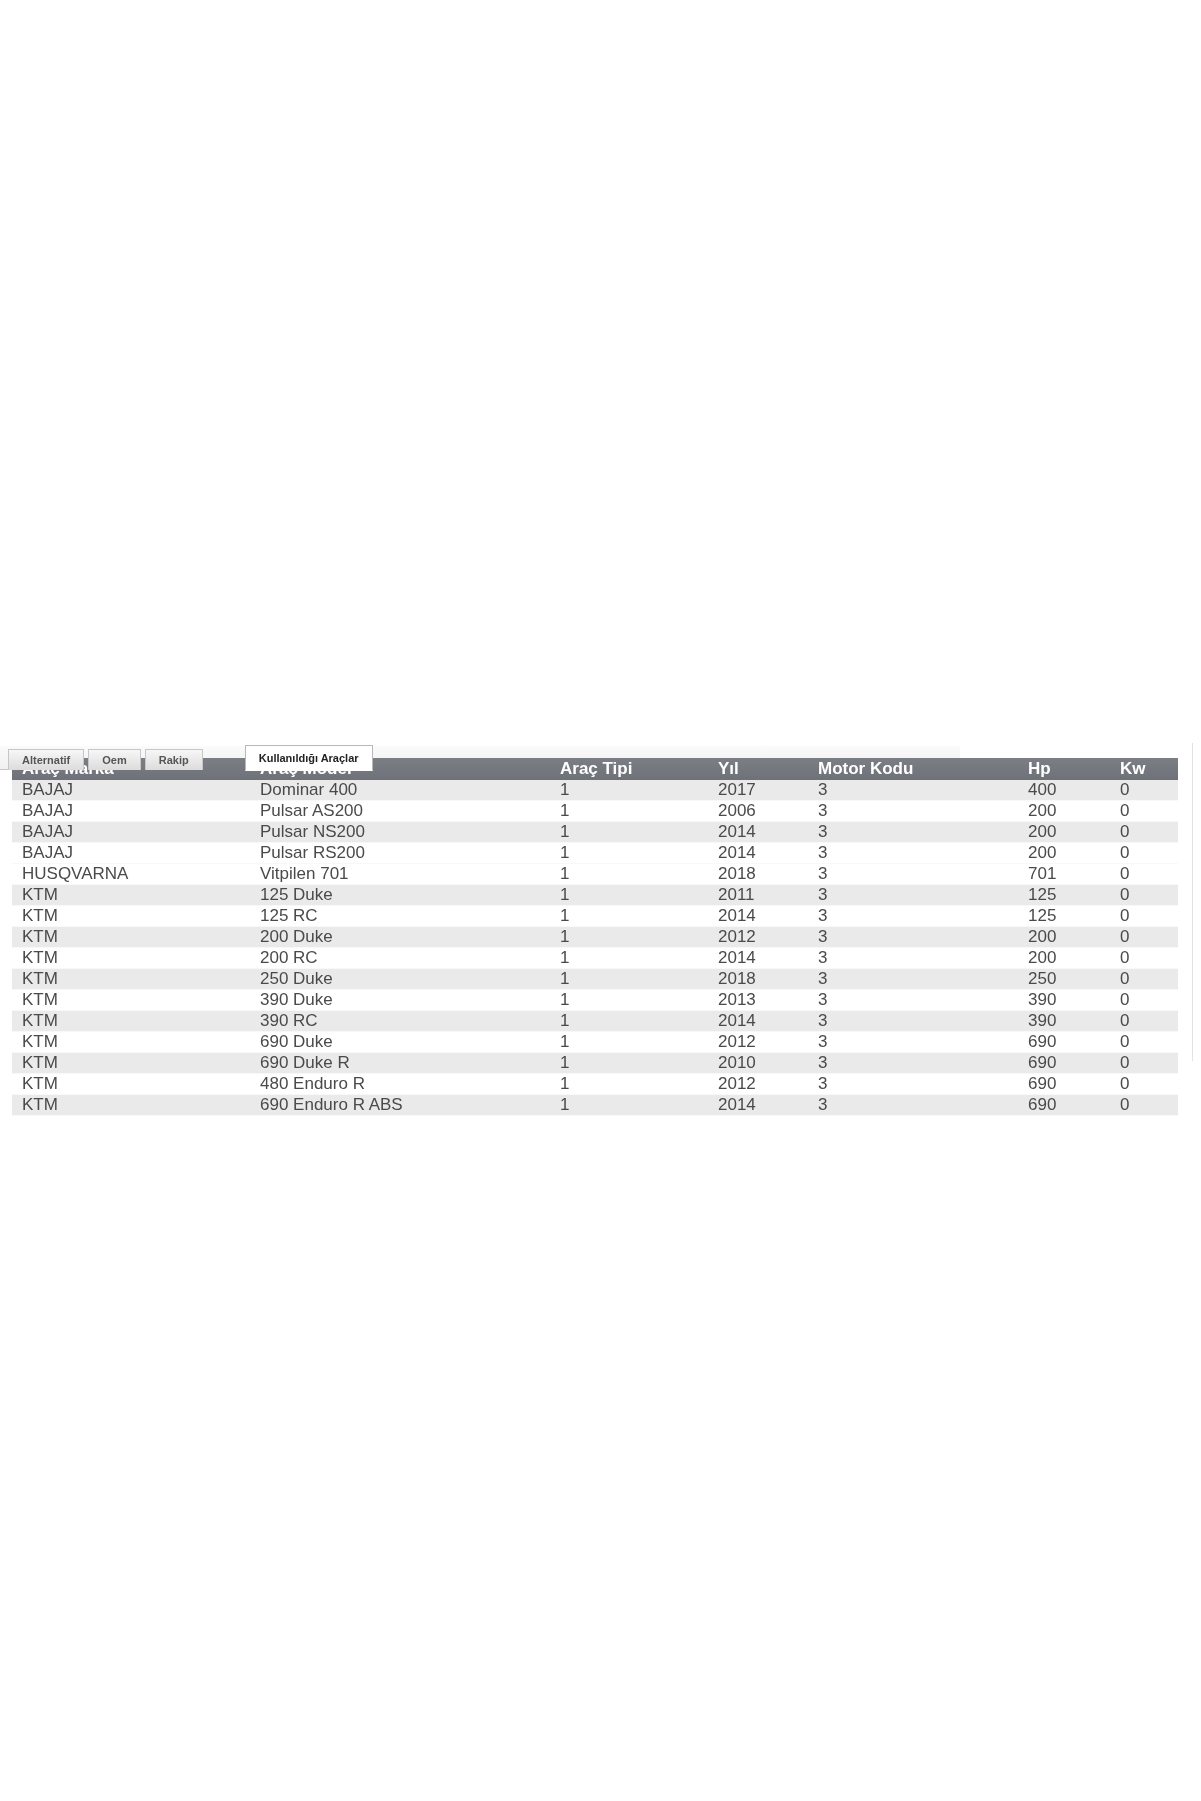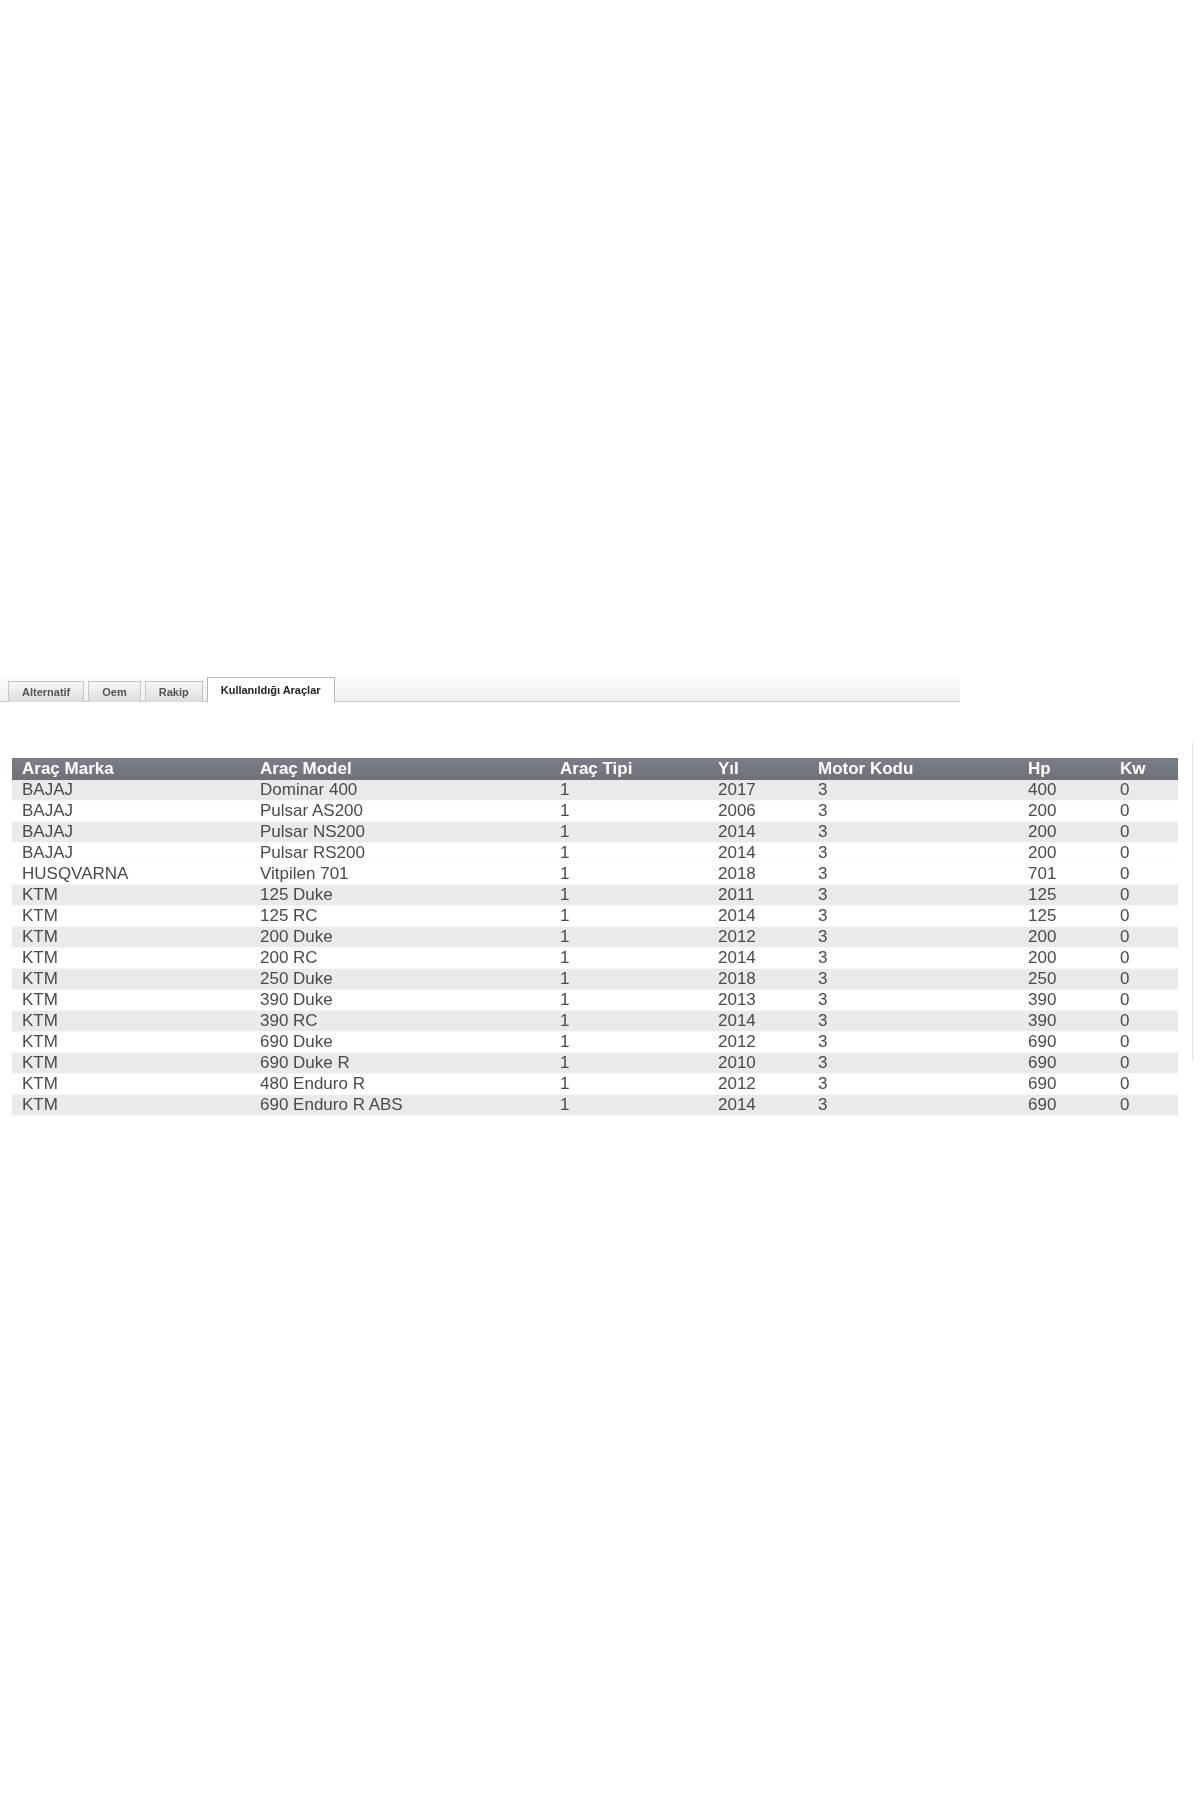--- a/index.html
+++ b/index.html
@@ -12,21 +12,21 @@
     position: relative;
     width: 1201px;
     height: 1801px;
     background: #ffffff;
     overflow: hidden;
   }
 
   
   .tab-strip {
     position: absolute;
-    top: 676px;
+    top: 744px;
     left: 0;
     width: 960px;
     height: 26px;
   }
   .tab-strip::before {
     content: '';
     position: absolute;
     left: 0;
     right: 0;
     bottom: 0;
@@ -58,20 +58,21 @@
   }
   .tab.active {
     height: 24px;
     line-height: 24px;
     background: #ffffff;
     border: 1px solid #b8b8b8;
     border-bottom: 1px solid #ffffff;
     margin-bottom: -1px;
     color: #222222;
     z-index: 3;
+    margin-left: 38px;
   }
 
   
   .panel-edge {
     position: absolute;
     top: 743px;
     left: 1192px;
     width: 1px;
     height: 318px;
     background: #e2e2e2;

